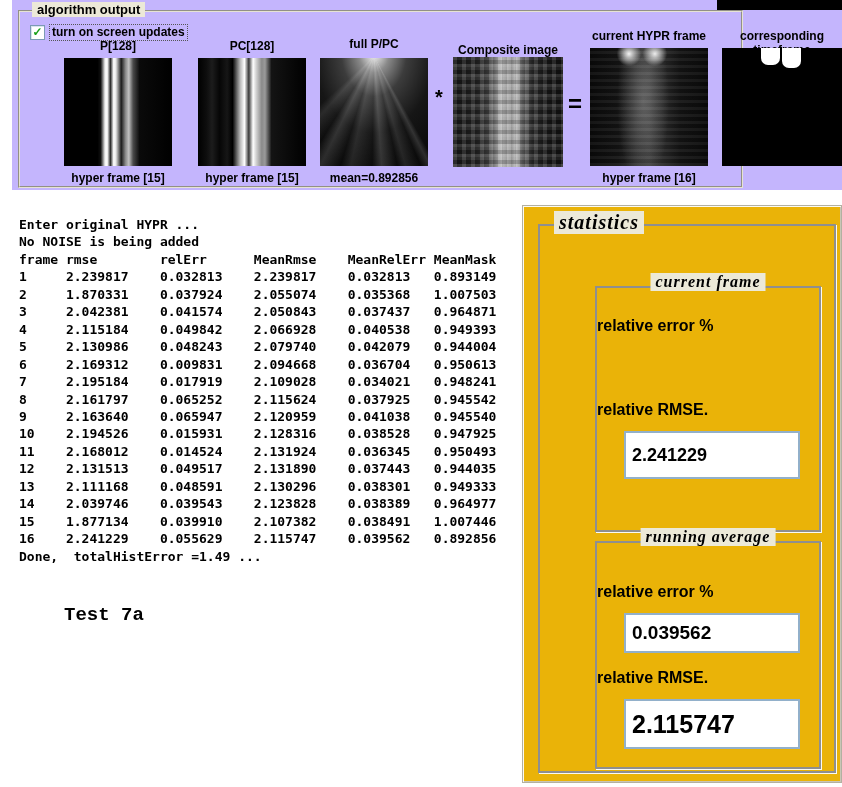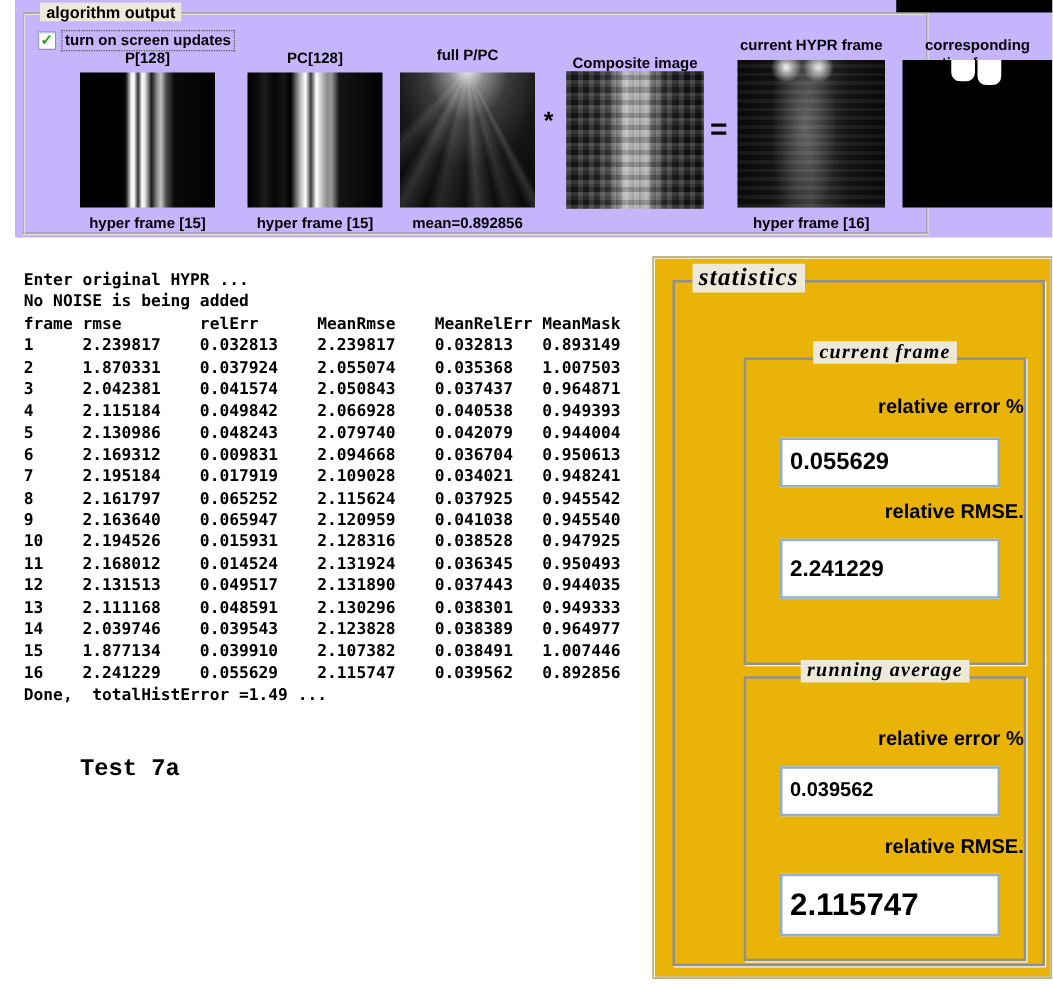--- a/index.html
+++ b/index.html
@@ -75,28 +75,28 @@
                box-shadow:inset 1px 1px 0 #fbfaf3, inset -1px -1px 0 #c9c6b6;}
   .gb{position:absolute;border:2px solid #8f8f8f;box-shadow:1px 1px 0 #fbfaf3;}
   .gb-title{position:absolute;top:-11px;background:#ece9d8;padding:0 5px;font-weight:bold;}
   .gb-stats{left:15px;top:18px;width:294px;height:545px;}
   .gb-stats .gb-title{left:14px;top:-15px;font-size:20px;font-style:italic;
                       font-family:"Liberation Serif",serif;letter-spacing:1px;}
   .gb-cur{left:55px;top:60px;width:222px;height:242px;}
   .gb-run{left:55px;top:315px;width:222px;height:224px;}
   .gb-cur .gb-title,.gb-run .gb-title{left:50%;transform:translateX(-50%);font-size:16px;
                                       white-space:nowrap;}
-  .stat-label{position:absolute;left:0;width:100%;text-align:right;
+  .stat-label{position:absolute;left:0;width:100%;text-align:left;
               font-size:16px;font-weight:bold;}
   .stat-field{position:absolute;left:27px;width:166px;background:#fff;
               border:2px solid #92b0ca;font-weight:bold;display:flex;align-items:center;
               padding-left:6px;}
   .lab1c{top:29px;} .f1c{top:62px;height:36px;font-size:19px;}
   .lab2c{top:113px;} .f2c{top:143px;height:44px;font-size:18px;}
-  .lab1r{top:40px;} .f1r{top:70px;height:36px;font-size:16px;}
+  .lab1r{top:40px;} .f1r{top:70px;height:36px;font-size:19px;}
   .lab2r{top:126px;} .f2r{top:156px;height:46px;font-size:25px;}
 </style>
 </head>
 <body>
 
 <div class="screen">
 
   <div class="top-strip">
     <div class="black-strip"></div>
 
@@ -157,21 +157,20 @@
 
   <div class="test-label">Test 7a</div>
 
   <div class="stats-panel">
     <div class="gb gb-stats">
       <div class="gb-title">statistics</div>
 
       <div class="gb gb-cur">
         <div class="gb-title">current frame</div>
         <div class="stat-label lab1c">relative error %</div>
-        <div class="stat-field f1c">0.055629</div>
         <div class="stat-label lab2c">relative RMSE.</div>
         <div class="stat-field f2c">2.241229</div>
       </div>
 
       <div class="gb gb-run">
         <div class="gb-title">running average</div>
         <div class="stat-label lab1r">relative error %</div>
         <div class="stat-field f1r">0.039562</div>
         <div class="stat-label lab2r">relative RMSE.</div>
         <div class="stat-field f2r">2.115747</div>

